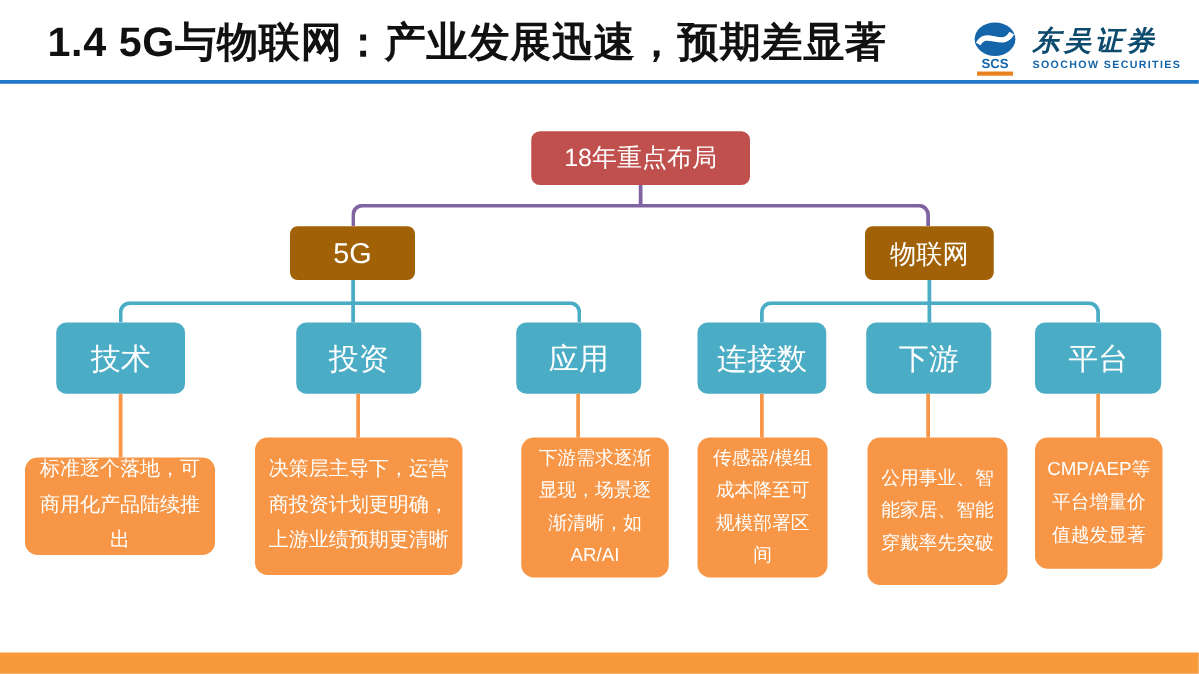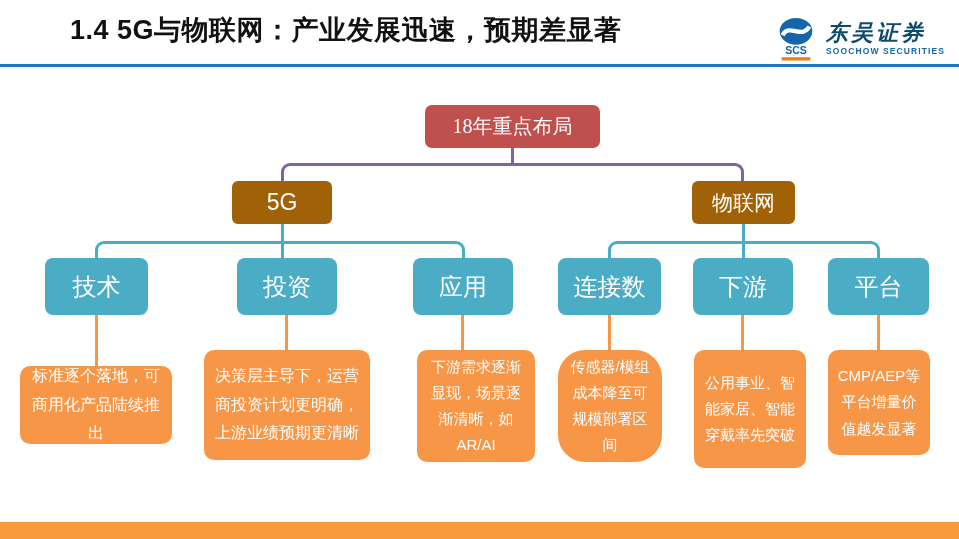--- a/index.html
+++ b/index.html
@@ -3,21 +3,21 @@
 <meta charset="utf-8">
 <style>
   html,body{margin:0;padding:0;}
   body{
     width:959px;height:539px;position:relative;background:#ffffff;overflow:hidden;
     font-family:"Liberation Sans","DejaVu Sans",sans-serif;
   }
   
   .page-title{
     position:absolute;left:38px;top:12px;
-    font-size:27px;font-weight:bold;color:#111;letter-spacing:0.5px;white-space:nowrap;margin-left:32px;
+    font-size:33px;font-weight:bold;color:#111;letter-spacing:0.5px;white-space:nowrap;
   }
   .header-line{position:absolute;left:0;top:64px;width:959px;height:3px;background:#2076C8;}
   .logo{position:absolute;top:15px;right:14px;display:flex;align-items:center;gap:7px;}
   .logo-text{display:flex;flex-direction:column;align-items:flex-start;line-height:1;}
   .logo-cn{font-size:22px;font-weight:bold;color:#0c4a6e;letter-spacing:3px;font-style:italic;}
   .logo-en{font-size:8.5px;color:#1565AB;letter-spacing:1.1px;margin-top:3px;font-weight:bold;}
   
   .node{
     position:absolute;display:flex;align-items:center;justify-content:center;
     color:#fff;text-align:center;box-sizing:border-box;
@@ -51,21 +51,21 @@
     <rect x="9" y="44" width="30" height="3.5" fill="#E8821E"></rect>
   </svg>
   <div class="logo-text">
     <div class="logo-cn">东吴证券</div>
     <div class="logo-en">SOOCHOW SECURITIES</div>
   </div>
 </div>
 
 <div class="header-line"></div>
 
-<div class="node node-red" style="left:425px;top:105px;width:175px;height:43px;font-family:Liberation Serif, serif;">18年重点布局</div>
+<div class="node node-red" style="left:425px;top:105px;width:175px;height:43px;">18年重点布局</div>
 
 <div class="vline c-purple" style="left:511px;top:148px;height:16px;"></div>
 <div class="bracket c-purple" style="left:281px;top:163px;width:463px;height:18px;"></div>
 
 <div class="node node-purple" style="left:232px;top:181px;width:100px;height:43px;font-size:23px;">5G</div>
 <div class="node node-purple" style="left:692px;top:181px;width:103px;height:43px;">物联网</div>
 
 <div class="vline c-teal" style="left:281px;top:224px;height:34px;"></div>
 <div class="bracket c-teal" style="left:95px;top:241px;width:370px;height:17px;"></div>
 <div class="vline c-teal" style="left:742px;top:224px;height:34px;"></div>
@@ -81,17 +81,17 @@
 <div class="vline c-orange" style="left:95px;top:315px;height:51px;"></div>
 <div class="vline c-orange" style="left:285px;top:315px;height:35px;"></div>
 <div class="vline c-orange" style="left:461px;top:315px;height:35px;"></div>
 <div class="vline c-orange" style="left:608px;top:315px;height:35px;"></div>
 <div class="vline c-orange" style="left:741px;top:315px;height:35px;"></div>
 <div class="vline c-orange" style="left:877px;top:315px;height:35px;"></div>
 
 <div class="node node-orange fs16" style="left:20px;top:366px;width:152px;height:78px;">标准逐个落地，可商用化产品陆续推出</div>
 <div class="node node-orange fs16" style="left:204px;top:350px;width:166px;height:110px;">决策层主导下，运营商投资计划更明确，上游业绩预期更清晰</div>
 <div class="node node-orange" style="left:417px;top:350px;width:118px;height:112px;">下游需求逐渐显现，场景逐渐清晰，如AR/AI</div>
-<div class="node node-orange" style="left:558px;top:350px;width:104px;height:112px;border-radius:27px;">传感器/模组成本降至可规模部署区间</div>
+<div class="node node-orange" style="left:558px;top:350px;width:104px;height:112px;">传感器/模组成本降至可规模部署区间</div>
 <div class="node node-orange" style="left:694px;top:350px;width:112px;height:118px;">公用事业、智能家居、智能穿戴率先突破</div>
 <div class="node node-orange" style="left:828px;top:350px;width:102px;height:105px;">CMP/AEP等平台增量价值越发显著</div>
 
 <div class="footer-bar"></div>
 
 </body></html>

